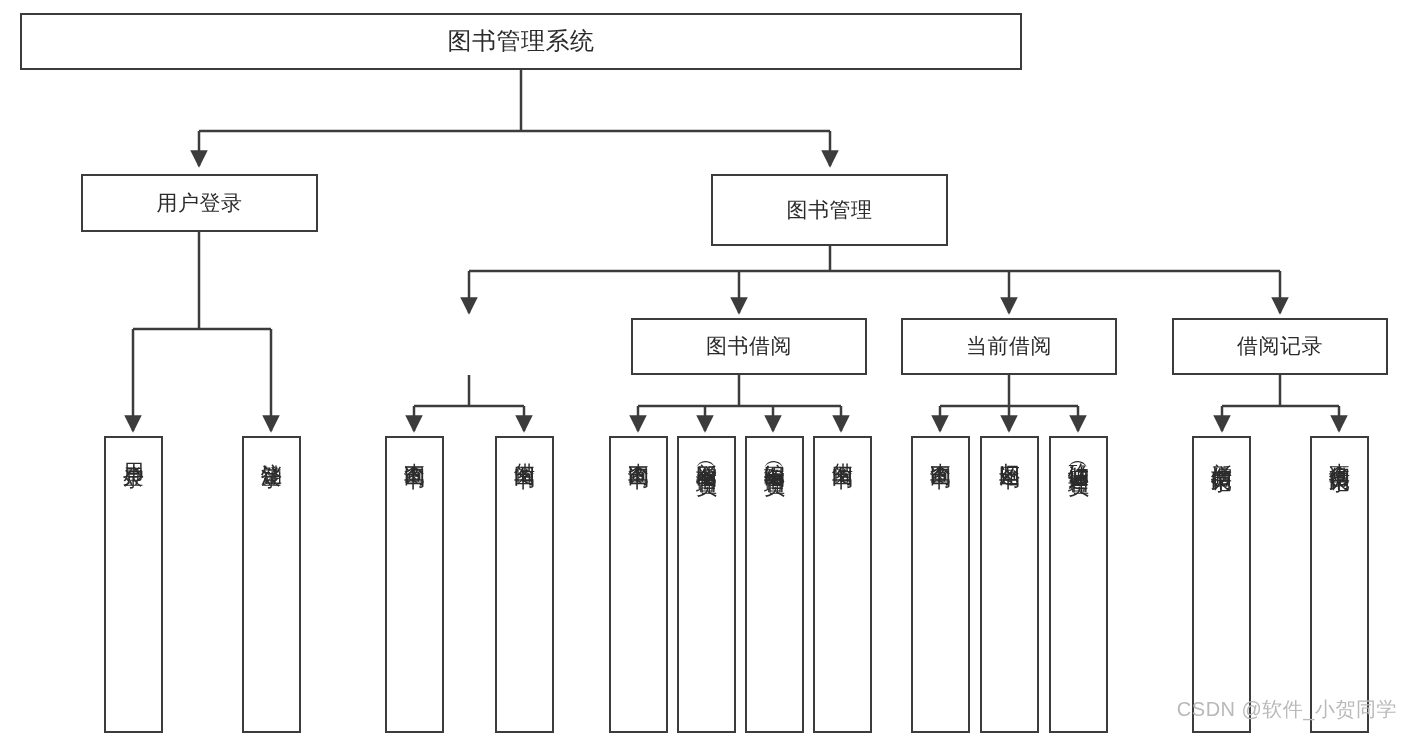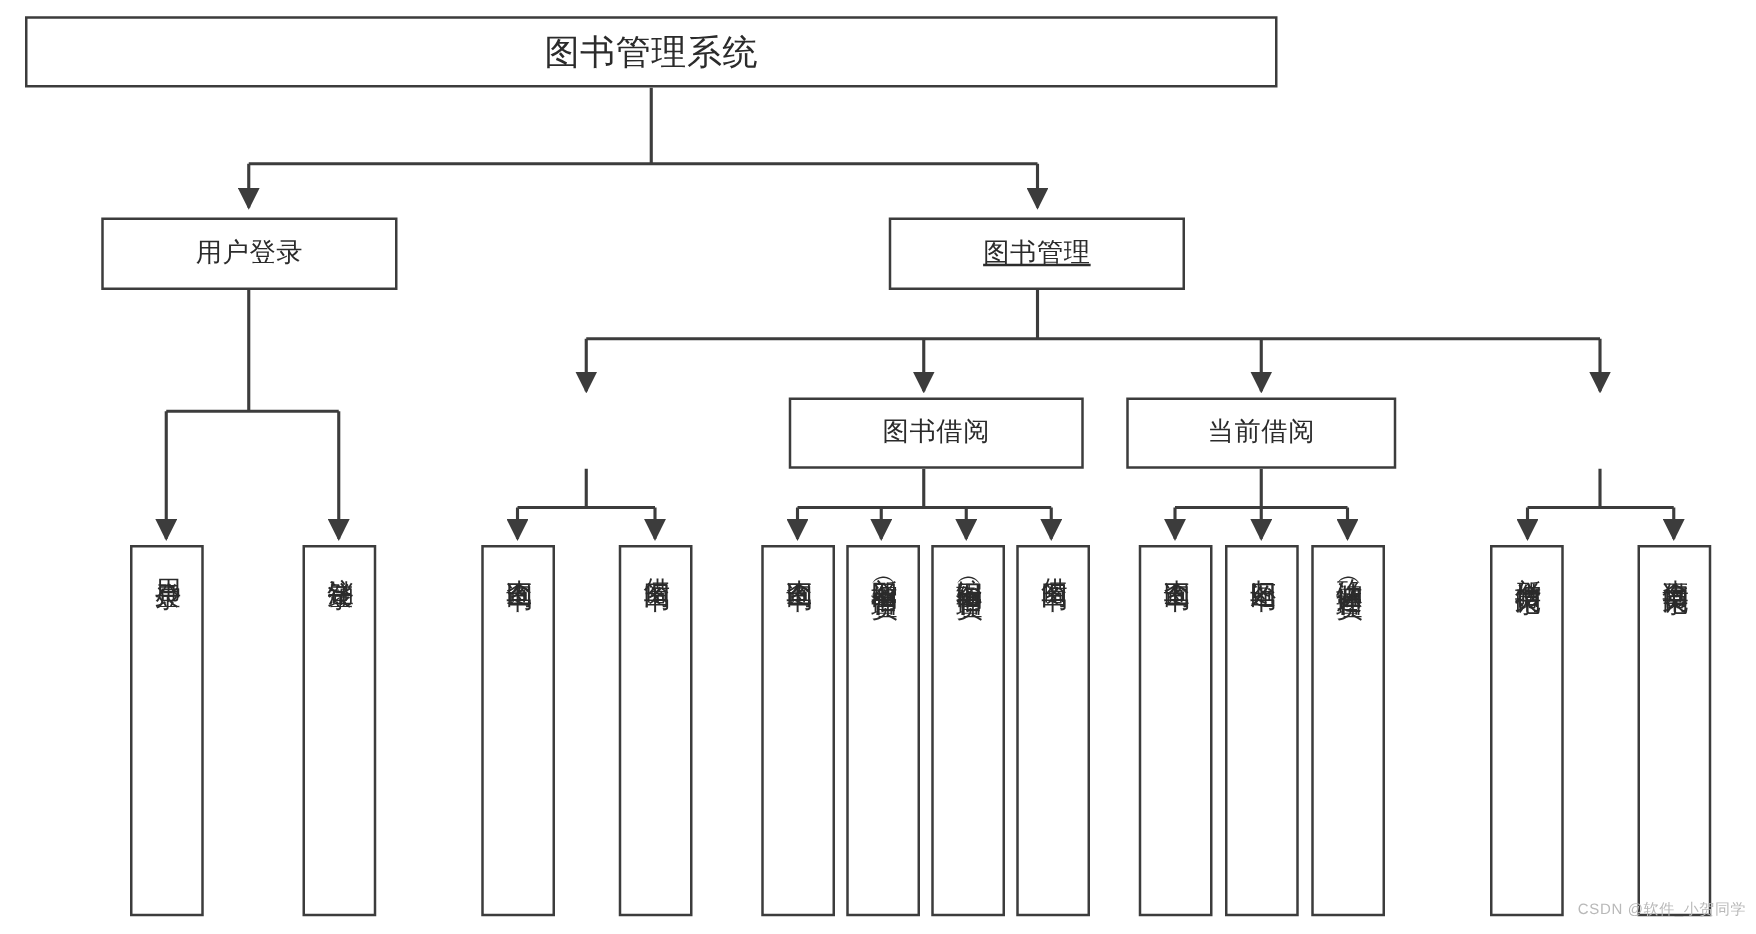--- a/index.html
+++ b/index.html
@@ -49,21 +49,21 @@
     letter-spacing: 0.5px;
   }
 
   
   .node.horiz .node-label {
     font-size: 21px;
     white-space: nowrap;
   }
 
   .node.root .node-label {
-    font-size: 28px;
+    font-size: 24px;
   }
 
   
   .node.vert {
     align-items: flex-start;
     justify-content: center;
     padding-top: 8px;
   }
   .node.vert .node-label {
     writing-mode: vertical-rl;
@@ -71,22 +71,22 @@
     font-size: 21px;
     line-height: 1.05;
     letter-spacing: 2px;
     max-height: 280px;
   }
 
   
   #watermark {
     position: absolute;
     right: 8px;
-    bottom: 11px;
-    font-size: 12px;
+    bottom: 24px;
+    font-size: 20px;
     color: #b9b9b9;
     white-space: nowrap;
     letter-spacing: 0.5px;
     user-select: none;
   }
 </style>
 </head>
 <body>
 
 <div id="diagram-root">
@@ -143,33 +143,36 @@
   </svg>
 
   <div class="node horiz root" style="left:20px; top:13px; width:1002px; height:57px;">
     <span class="node-label">图书管理系统</span>
   </div>
 
   <div class="node horiz" style="left:81px; top:174px; width:237px; height:58px;">
     <span class="node-label">用户登录</span>
   </div>
 
-  <div class="node horiz" style="left:711px; top:174px; width:237px; height:58px;text-decoration:underline;">
+  <div class="node horiz" style="left:711px; top:174px; width:237px; height:72px;">
     <span class="node-label">图书管理</span>
   </div>
 
 
   <div class="node horiz" style="left:631px; top:318px; width:236px; height:57px;">
     <span class="node-label">图书借阅</span>
   </div>
 
   <div class="node horiz" style="left:901px; top:318px; width:216px; height:57px;">
     <span class="node-label">当前借阅</span>
   </div>
 
+  <div class="node horiz" style="left:1172px; top:318px; width:216px; height:57px;">
+    <span class="node-label">借阅记录</span>
+  </div>
 
   <div class="node vert" style="left:104px; top:436px; width:59px; height:297px;">
     <span class="node-label">用户登录</span>
   </div>
 
   <div class="node vert" style="left:242px; top:436px; width:59px; height:297px;">
     <span class="node-label">注销登录</span>
   </div>
 
   <div class="node vert" style="left:385px; top:436px; width:59px; height:297px;">

